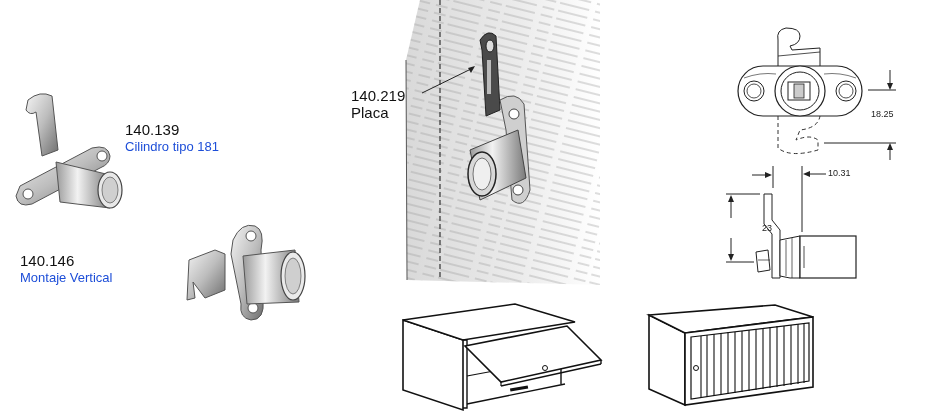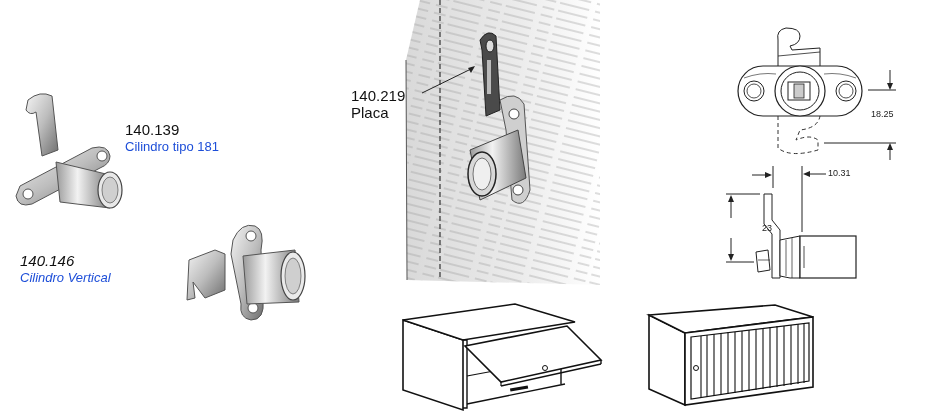--- a/index.html
+++ b/index.html
@@ -38,23 +38,23 @@
     <path d="M46 72 L96 84 L100 118 L50 112 Z" fill="url(#metal2)" stroke="#555" stroke-width="1"></path>
     <ellipse cx="100" cy="100" rx="12" ry="18" fill="#e8e8e8" stroke="#444" stroke-width="1.2"></ellipse>
     <ellipse cx="100" cy="100" rx="8" ry="13" fill="#cfcfcf" stroke="#666" stroke-width="0.8"></ellipse>
   </svg>
 </div>
 <div class="abs" style="left:125px;top:121px;">
   <div class="code">140.139</div>
   <div class="desc">Cilindro tipo 181</div>
 </div>
 
-<div class="abs" style="left:20px;top:252px;font-style:italic;">
+<div class="abs" style="left:20px;top:252px;">
   <div class="code">140.146</div>
-  <div class="desc">Cilindro Vertical</div>
+  <div class="desc">Montaje Vertical</div>
 </div>
 <div class="abs" style="left:185px;top:220px;width:115px;height:105px;">
   <svg width="115" height="105" viewBox="0 0 115 105">
 
     <path d="M4 40 L30 30 L40 34 L40 70 L20 78 L8 62 L10 78 L2 80 Z" fill="url(#metal1)" stroke="#555" stroke-width="1"></path>
 
     <path d="M48 20 Q56 2 70 6 Q80 10 76 30 L78 80 Q80 100 66 100 Q54 98 56 84 L46 34 Z" fill="url(#metal1)" stroke="#555" stroke-width="1"></path>
     <circle cx="66" cy="16" r="5" fill="#fff" stroke="#555"></circle>
     <circle cx="68" cy="88" r="5" fill="#fff" stroke="#555"></circle>
 

